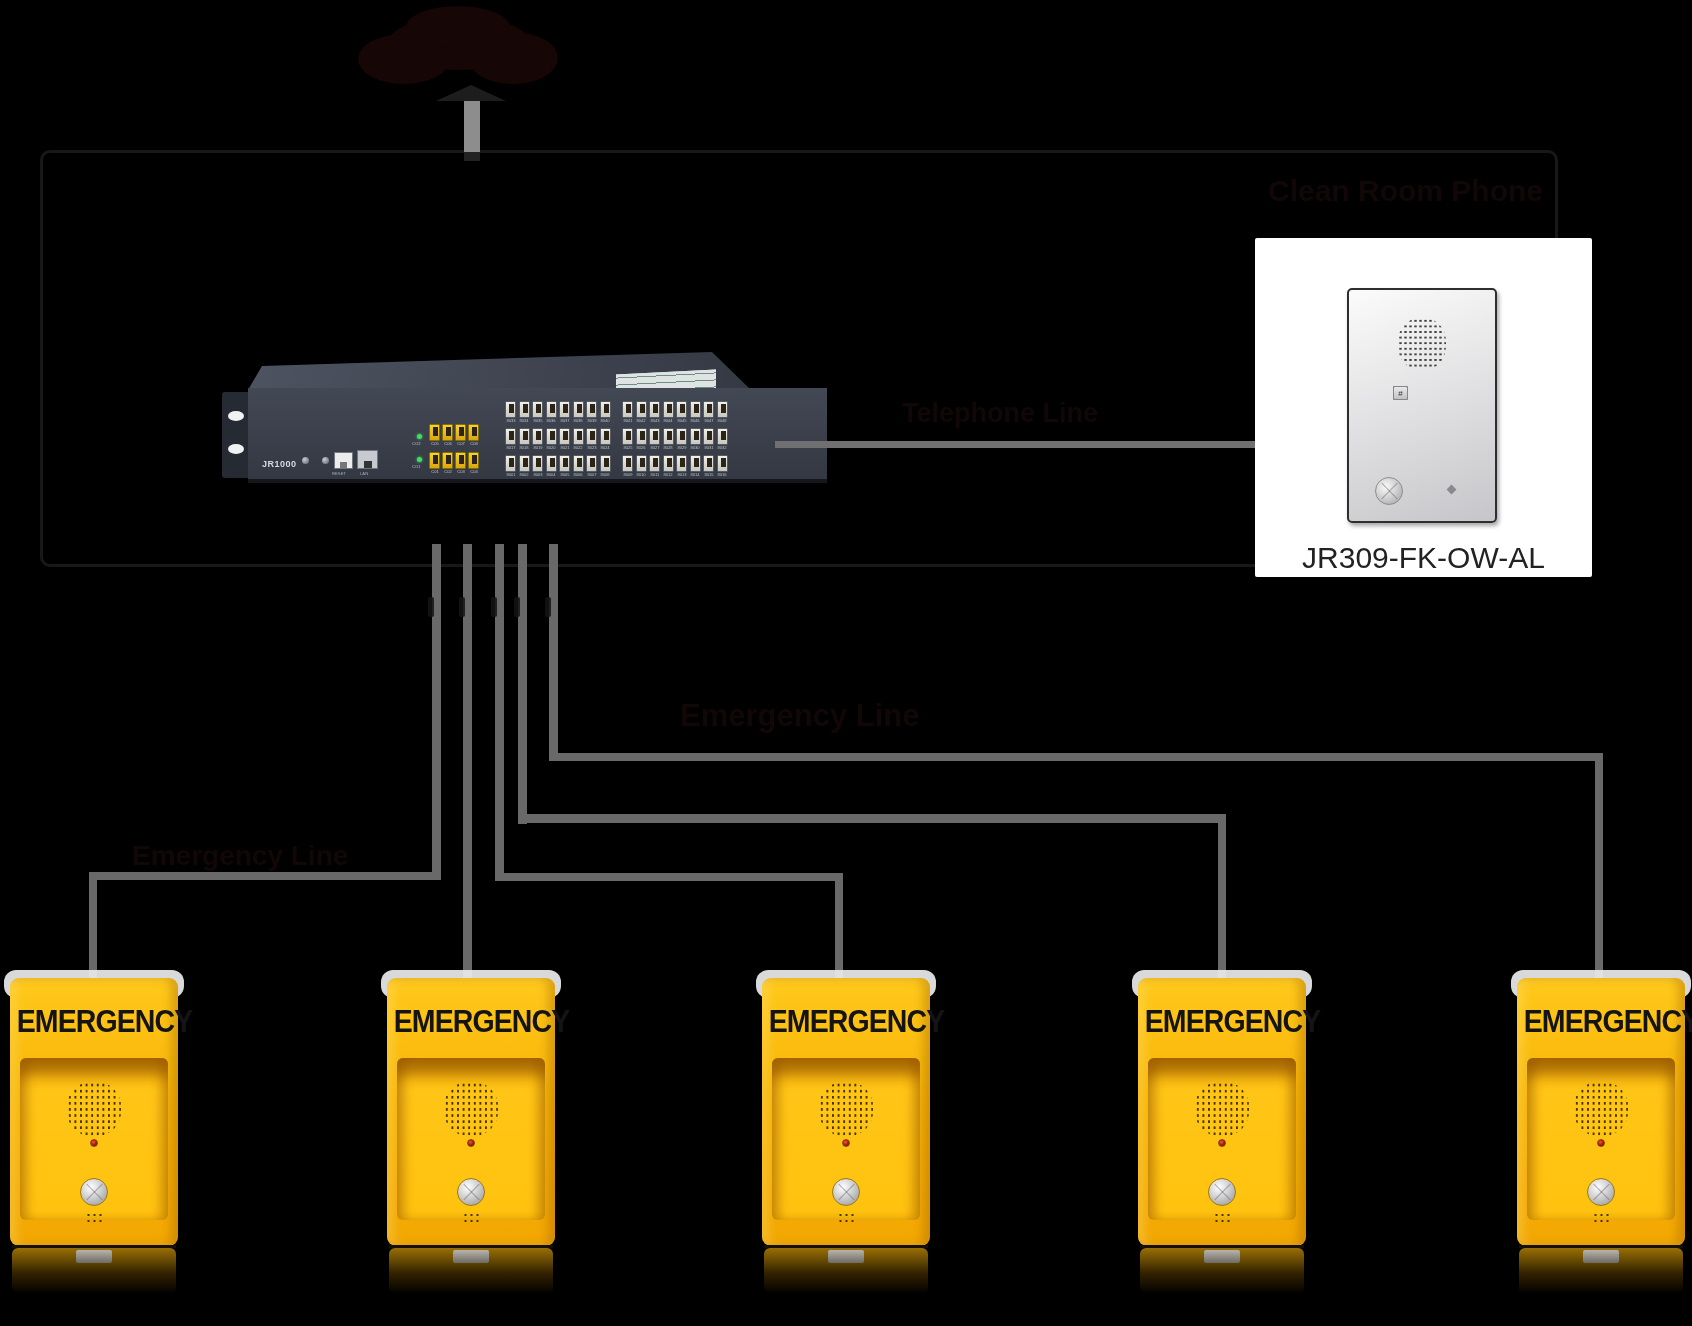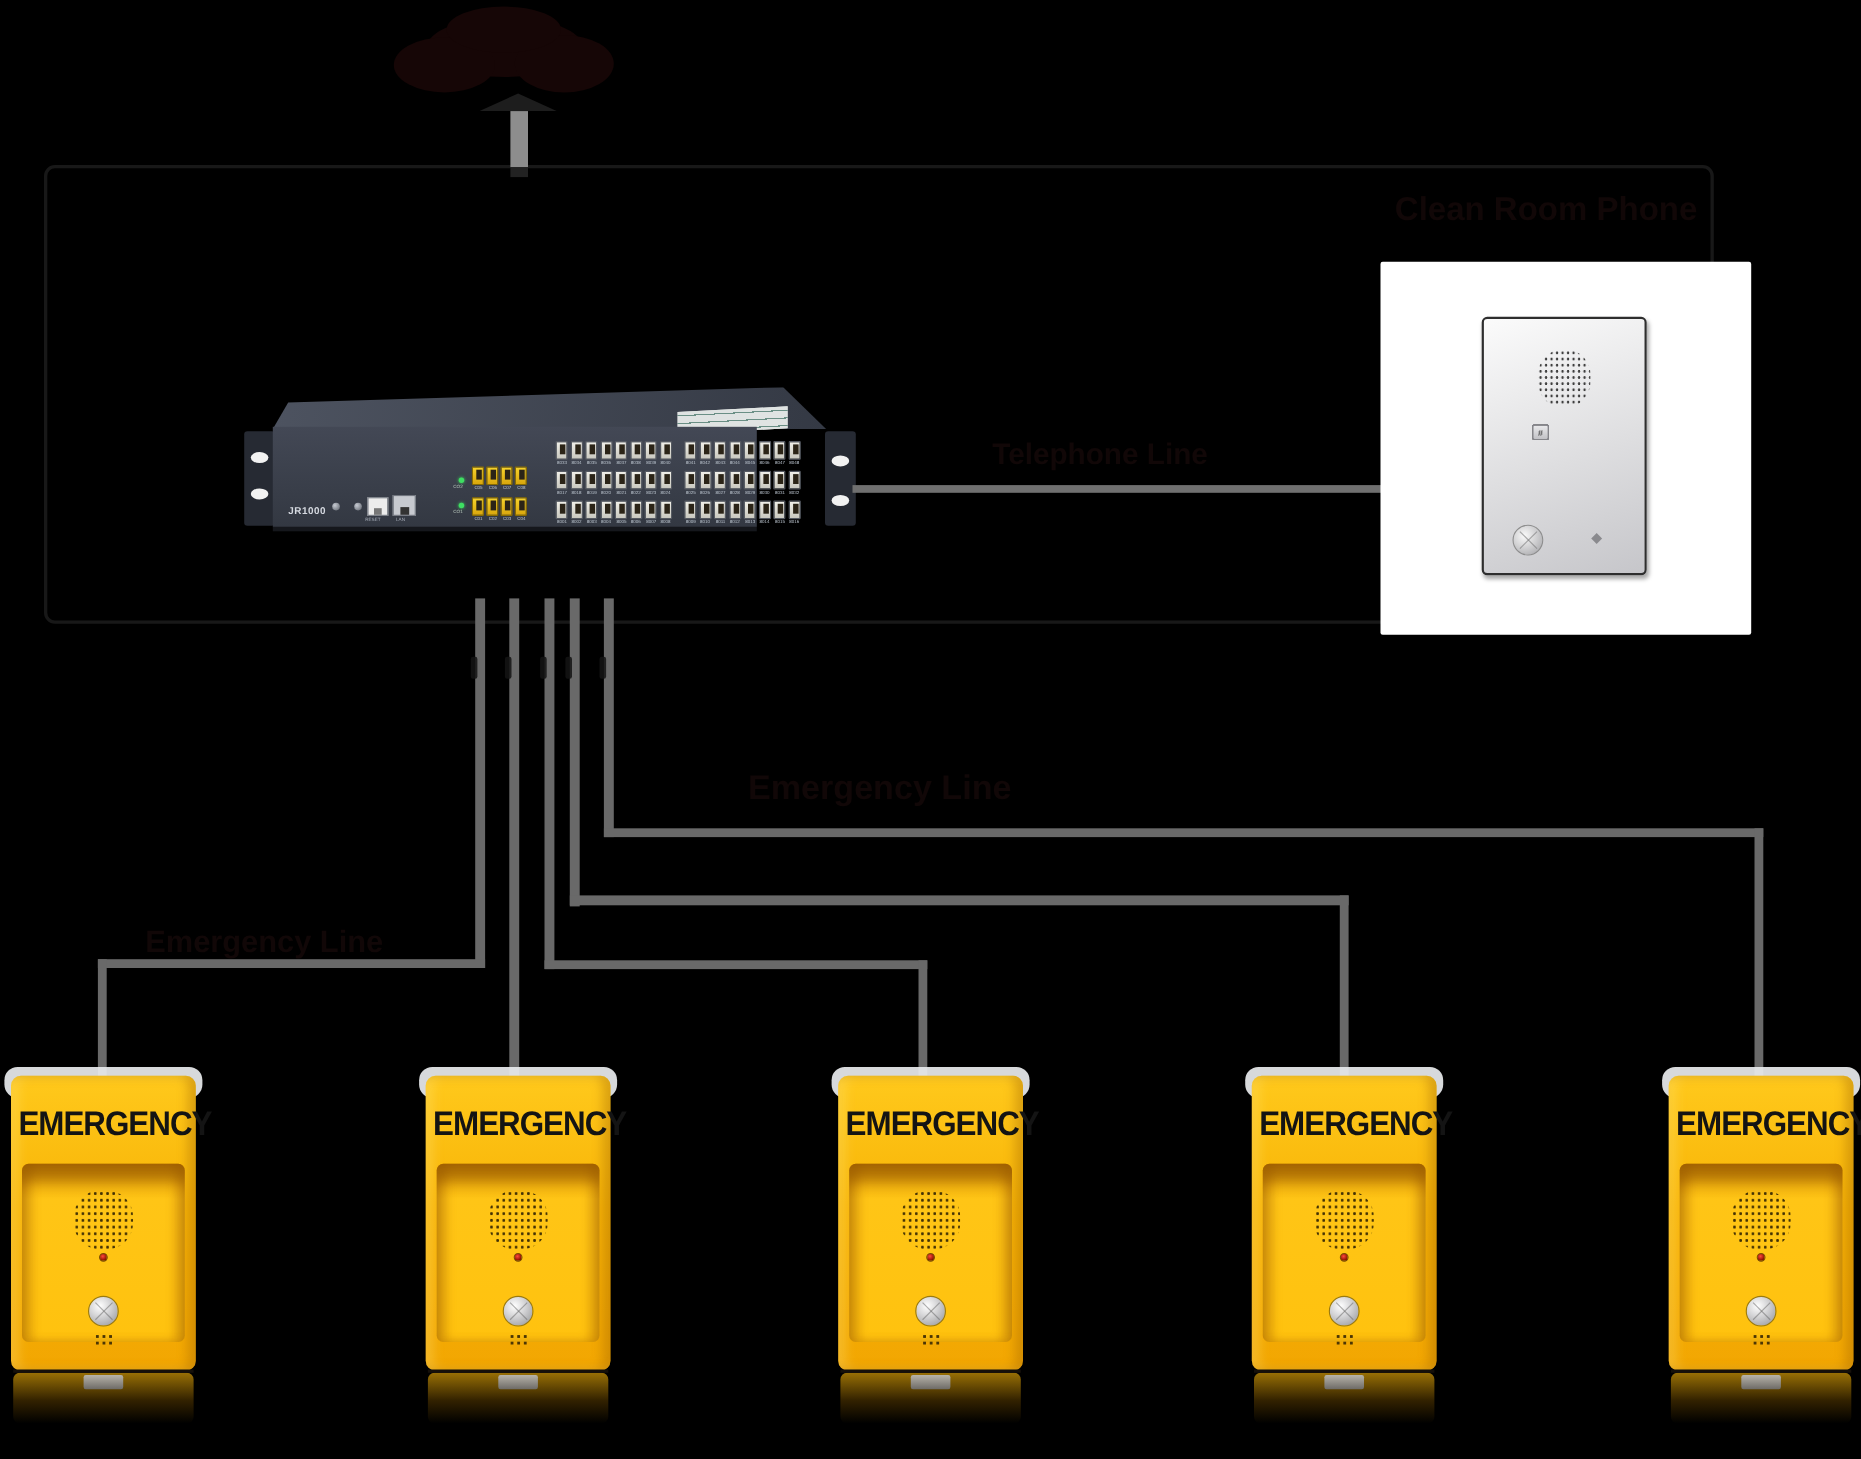--- a/index.html
+++ b/index.html
@@ -28,21 +28,21 @@
   .g3{left:680px;top:698px;font-size:31px;}
   .g4{left:1268px;top:174px;font-size:30px;}
 
   
   .ear{width:28px;height:86px;background:#262a33;border-radius:3px;top:392px;}
   .ear-l{left:222px;} .ear-r{left:750px;}
   .ear-hole{width:16px;height:10px;background:#f2f2f2;border-radius:50%;}
   .rack-top{left:248px;top:350px;width:503px;height:40px;
             clip-path:polygon(14px 16px,464px 2px,503px 40px,0 40px);
             background:linear-gradient(100deg,#4d5360,#343944);}
-  .rack-face{left:248px;top:388px;width:440px;height:95px;
+  .rack-face{left:248px;top:388px;width:579px;height:95px;
              background:linear-gradient(#434855,#333842);border-bottom:4px solid #15171c;}
   .rack-face *{position:absolute;}
   .pbx-model{left:14px;top:71px;font-size:9px;font-weight:bold;color:#d5d9e0;letter-spacing:.5px;}
   .screw{width:7px;height:7px;border-radius:50%;top:69px;
          background:radial-gradient(circle at 35% 35%,#c6cad2,#5a5f68);}
   .screw-1{left:54px;} .screw-2{left:74px;}
   .rj45{border:1px solid #70757e;}
   .rj45-reset{left:86px;top:64px;width:19px;height:17px;background:#ececec;}
   .rj45-reset:after{content:"";position:absolute;left:5px;top:9px;width:7px;height:6px;background:#777;}
   .rj45-lan{left:109px;top:62px;width:21px;height:19px;background:#c7cad0;}
@@ -406,20 +406,21 @@
           <div class="key">7</div>
           <div class="key">8</div>
           <div class="key">9</div>
           <div class="key">*</div>
           <div class="key">0</div>
           <div class="key">#</div>
         </div>
       <div class="call-btn"></div>
       <div class="i-dot"></div>
     </div>
+    <div class="i-model">JR309-FK-OW-AL</div>
   </div>
 
   <div id="cables" style="left:0;top:0;">
       <div class="cable" style="left: 432px; top: 544px; width: 9px; height: 336px;"></div>
       <div class="cable" style="left: 89px; top: 872px; width: 352px; height: 8px;"></div>
       <div class="cable" style="left: 89px; top: 872px; width: 8px; height: 110px;"></div>
       <div class="cable" style="left: 463px; top: 544px; width: 9px; height: 438px;"></div>
       <div class="cable" style="left: 495px; top: 544px; width: 9px; height: 337px;"></div>
       <div class="cable" style="left: 495px; top: 873px; width: 348px; height: 8px;"></div>
       <div class="cable" style="left: 835px; top: 873px; width: 8px; height: 107px;"></div>

